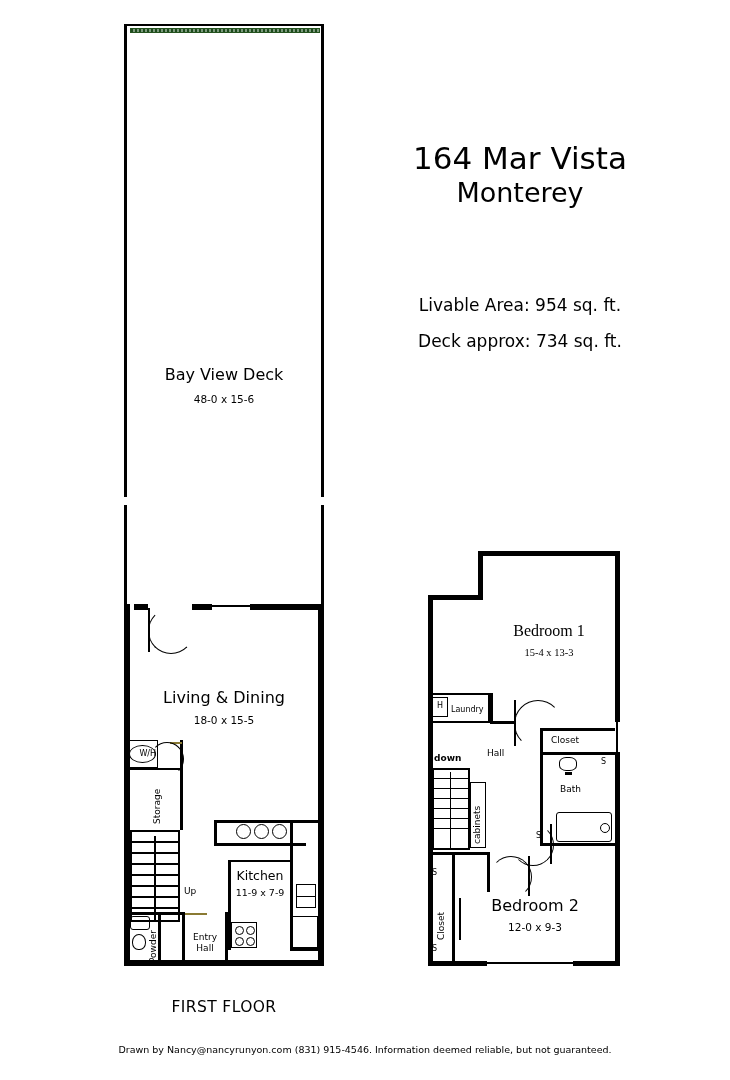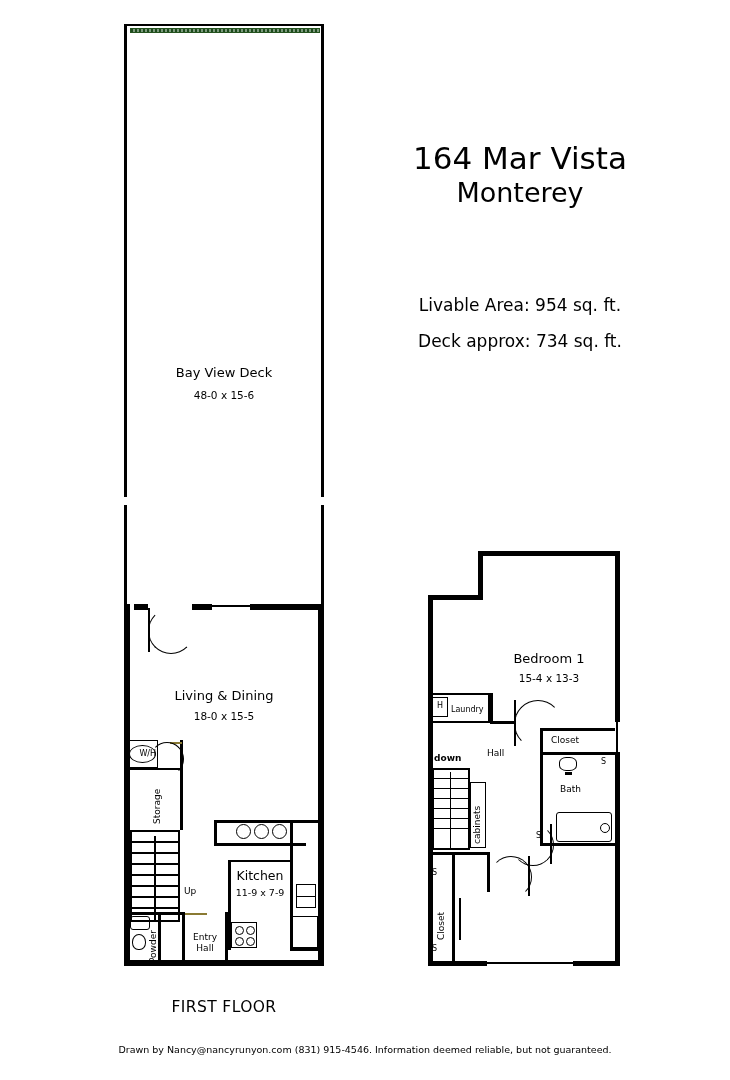--- a/index.html
+++ b/index.html
@@ -10,21 +10,21 @@
     color:#000;
     position:relative;
     overflow:hidden;
   }
   .sheet{position:absolute;inset:0;}
 
   
   .wall{position:absolute;background:#000;}
   .thin{position:absolute;background:#000;}
   .room-label{position:absolute;text-align:center;line-height:1.25;}
-  .room-name{font-size:13px;}
+  .room-name{font-size:16px;}
   .room-dims{font-size:10.5px;}
   .tiny{font-size:8px;}
   .tiny9{font-size:9px;}
   .vert-up{writing-mode:vertical-rl;transform:rotate(180deg);}
 
   
   #title{
     position:absolute;left:330px;top:140px;width:380px;text-align:center;
   }
   #title .l1{font-size:31px;line-height:1.18;}
@@ -164,21 +164,21 @@
   <div class="wall" style="left:428px;top:595px;width:5px;height:371px;"></div>
   <div class="wall" style="left:615px;top:551px;width:5px;height:415px;"></div>
   <div class="wall" style="left:428px;top:961px;width:192px;height:5px;"></div>
 
   <div style="position:absolute;left:487px;top:960px;width:86px;height:7px;background:#fff;"></div>
   <div class="thin" style="left:487px;top:962px;width:86px;height:2px;"></div>
 
   <div style="position:absolute;left:614px;top:722px;width:7px;height:30px;background:#fff;"></div>
   <div class="thin" style="left:616px;top:722px;width:2px;height:30px;"></div>
 
-  <div class="room-label" style="left:478px;top:651px;width:142px;">
+  <div class="room-label" style="left:478px;top:621px;width:142px;font-family:Liberation Serif, serif;">
     <div class="room-name">Bedroom 1</div>
     <div class="room-dims" style="margin-top:5px;">15-4 x 13-3</div>
   </div>
 
   <div style="position:absolute;left:428px;top:693px;width:62px;height:30px;border:2.5px solid #000;box-sizing:border-box;"></div>
   <div style="position:absolute;left:432px;top:697px;width:16px;height:20px;border:1.2px solid #000;box-sizing:border-box;"></div>
   <div class="tiny" style="position:absolute;left:432px;top:701px;width:16px;text-align:center;">H</div>
   <div class="tiny" style="position:absolute;left:451px;top:705px;">Laundry</div>
 
   <div class="wall" style="left:490px;top:693px;width:3px;height:30px;"></div>
@@ -223,16 +223,20 @@
   <div class="wall" style="left:452px;top:855px;width:3px;height:106px;"></div>
 
   <div class="tiny9 vert-up" style="position:absolute;left:436px;top:888px;height:52px;">Closet</div>
   <div class="tiny" style="position:absolute;left:432px;top:868px;">S</div>
   <div class="tiny" style="position:absolute;left:432px;top:944px;">S</div>
   <div class="thin" style="left:459px;top:898px;width:2px;height:42px;"></div>
 
   <div class="arc" style="left:490px;top:856px;width:40px;height:40px;border-left-color:transparent;border-bottom-color:transparent;"></div>
   <div class="thin" style="left:528px;top:856px;width:2px;height:40px;"></div>
 
+  <div class="room-label" style="left:455px;top:896px;width:160px;">
+    <div class="room-name">Bedroom 2</div>
+    <div class="room-dims" style="margin-top:5px;">12-0 x 9-3</div>
+  </div>
 
 
   <div id="footer">Drawn by Nancy@nancyrunyon.com (831) 915-4546.  Information deemed reliable, but not guaranteed.</div>
 </div>
 
 </body></html>

